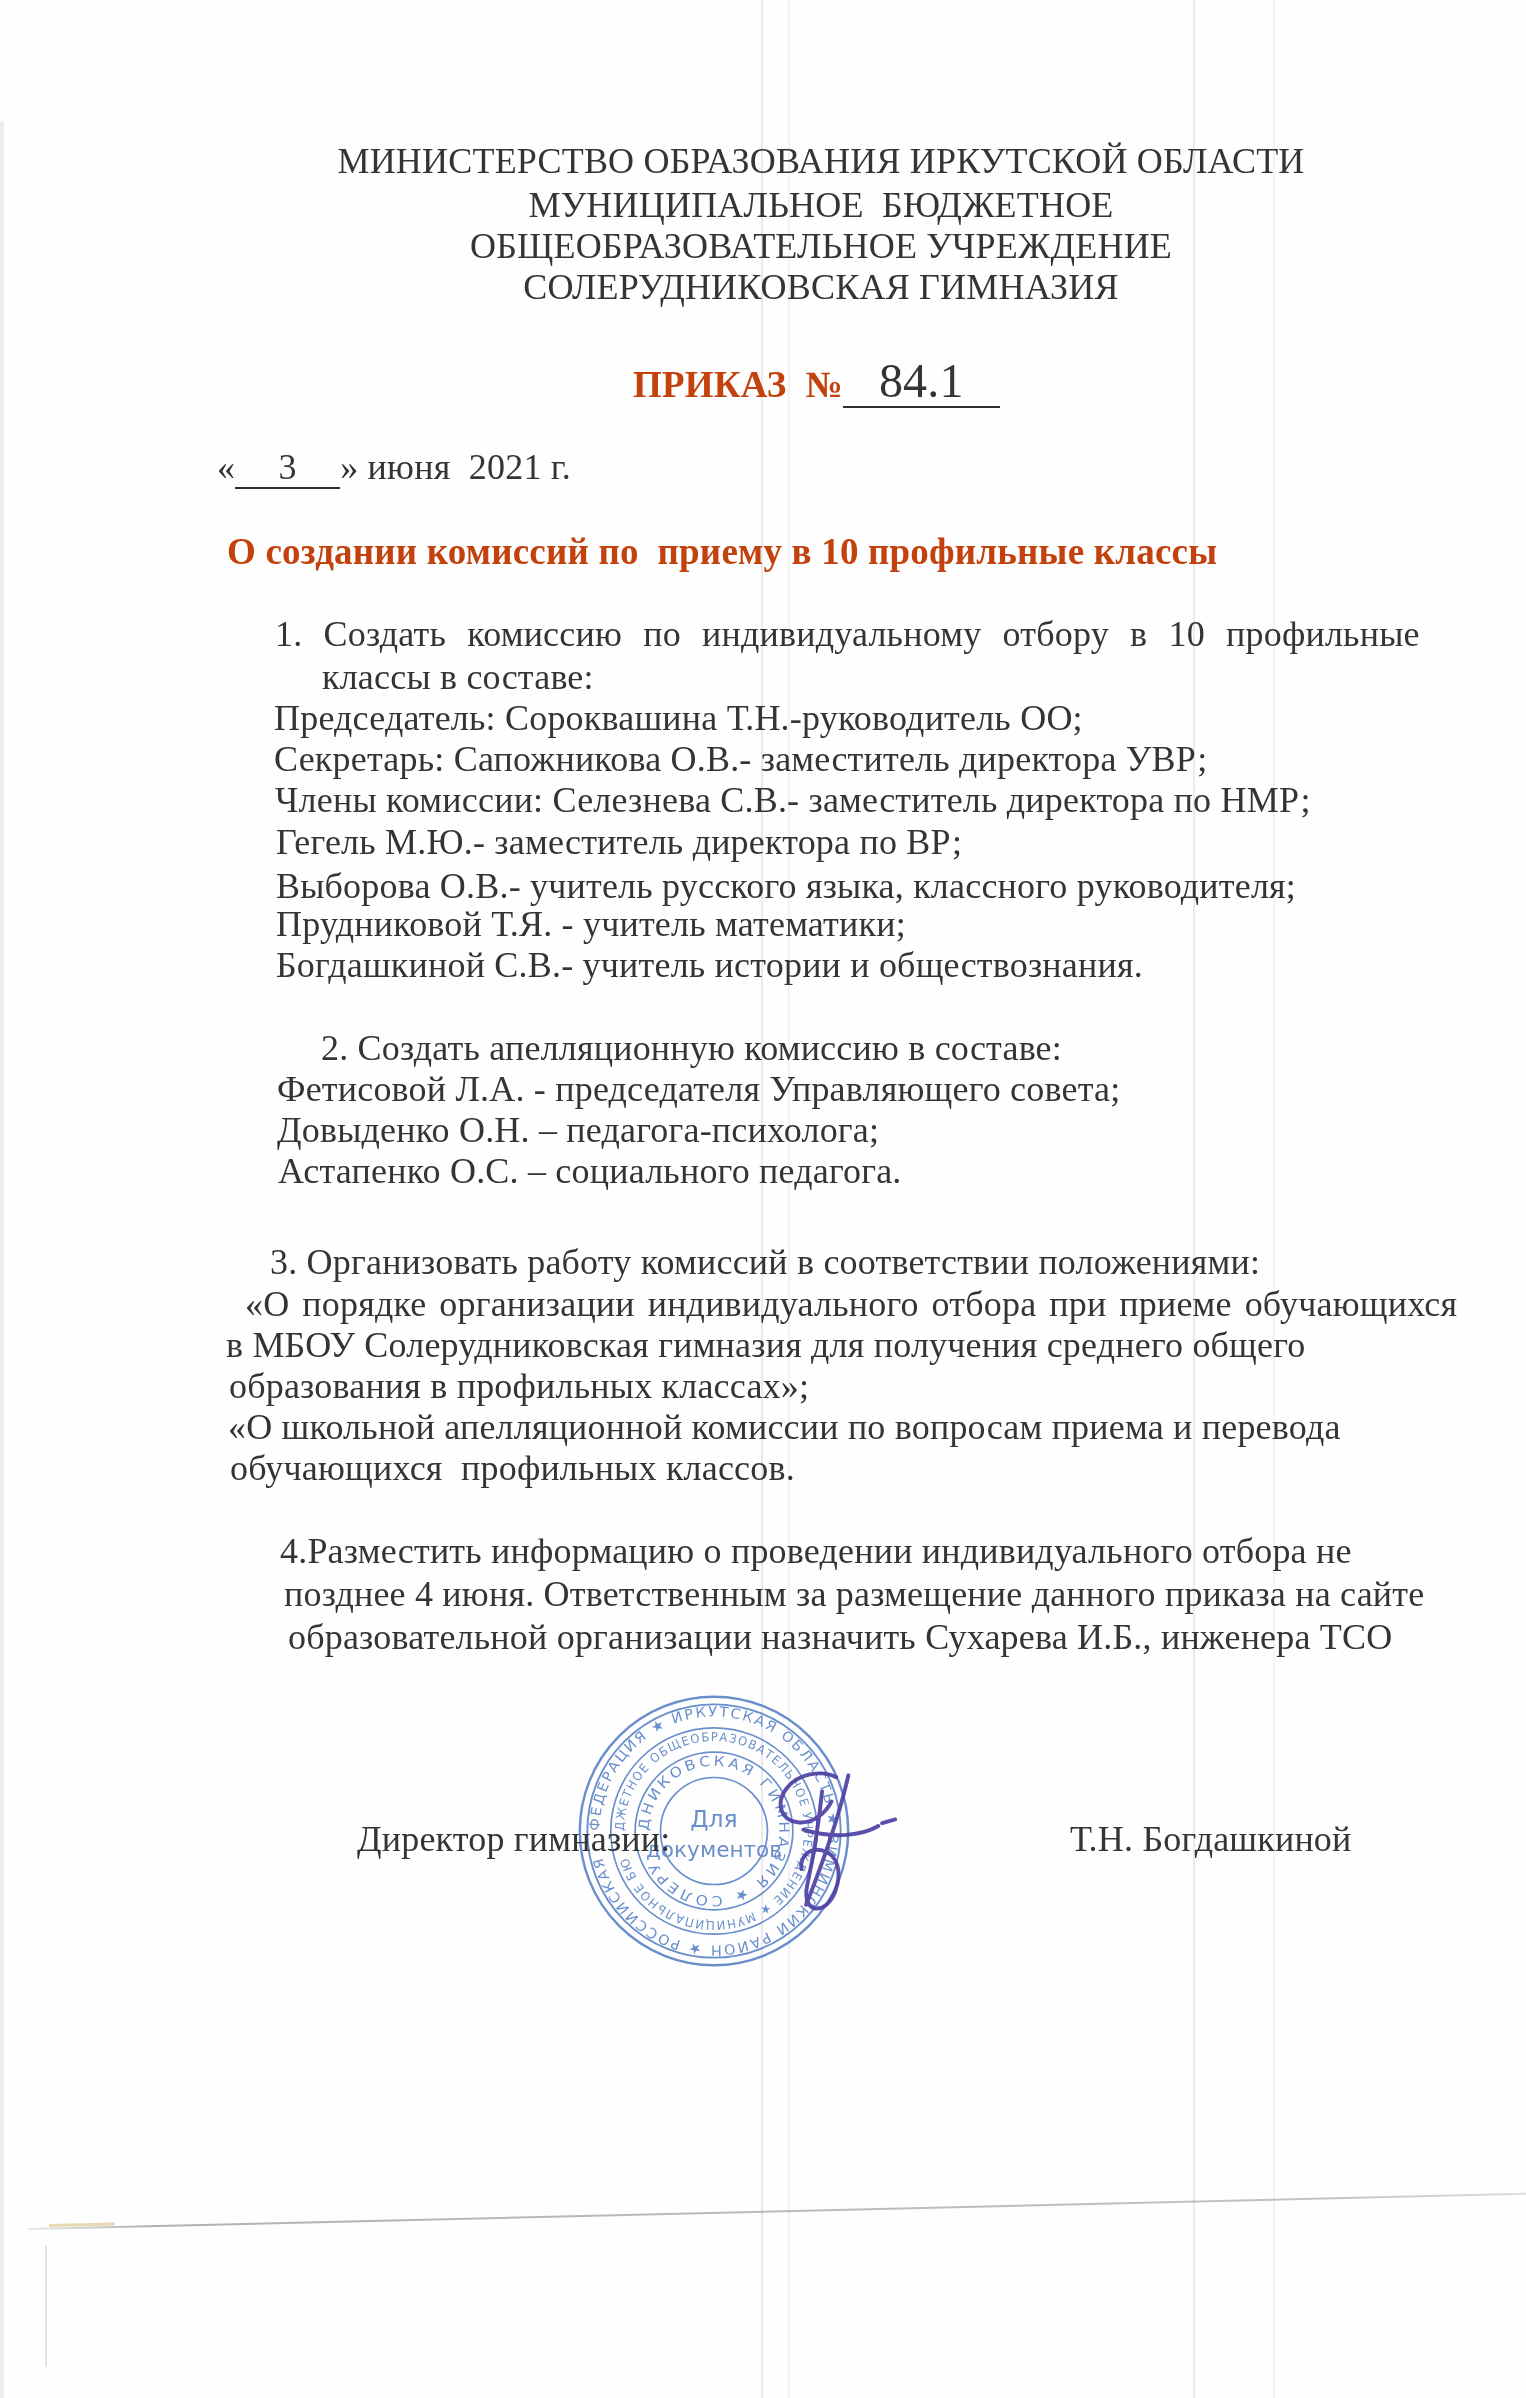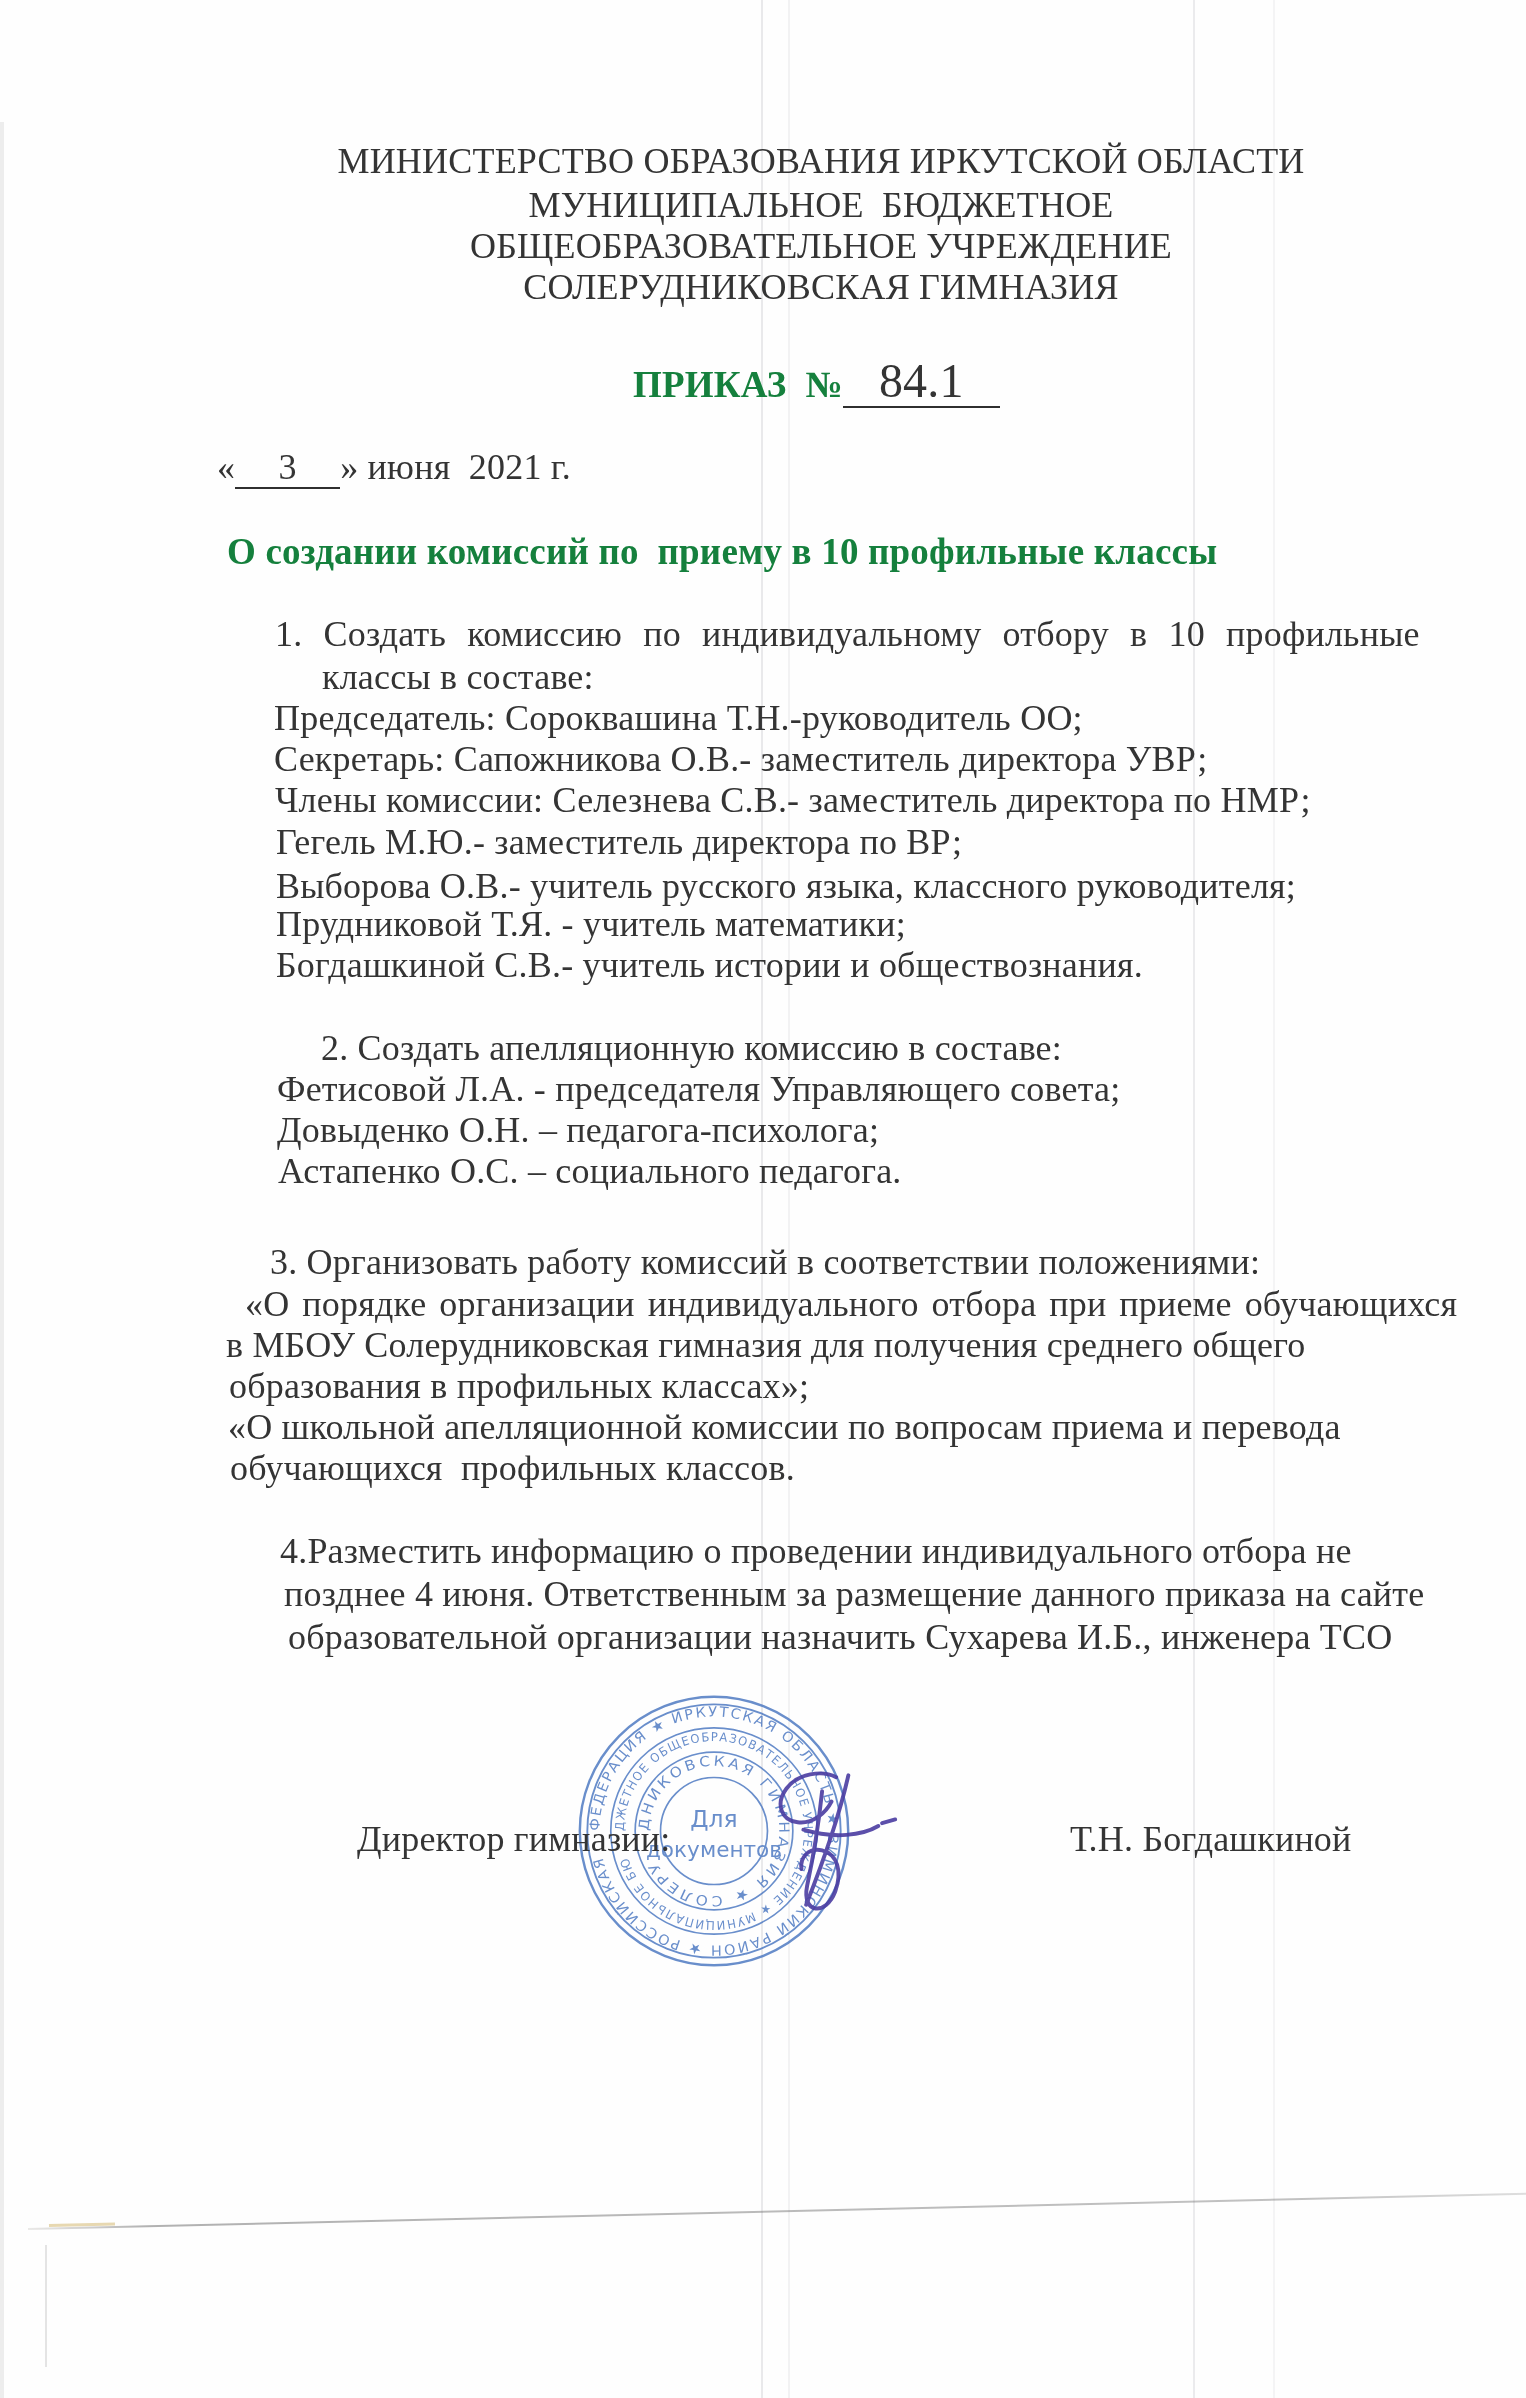--- a/index.html
+++ b/index.html
@@ -12,21 +12,21 @@
     color:#333;
   }
   .ln{
     position:absolute;
     font-size:36px;
     line-height:1.15;
     white-space:pre;
     color:#343434;
     letter-spacing:0.2px;
   }
-  .bold{font-weight:bold;color:#15803d;text-align:center;}
+  .bold{font-weight:bold;color:#c2410c;text-align:center;}
   .center{transform:translateX(-50%);}
   .blank{
     display:inline-block;
     text-align:center;
     border-bottom:2.8px solid #2f2f2f;
     line-height:1.05;
   }
   .streak{position:absolute;top:0;height:2399px;width:1.9px;}
   .edge-strip{position:absolute;left:0;top:122px;width:3.7px;height:2277px;background:rgba(195,195,195,.28);}
   .crease{

